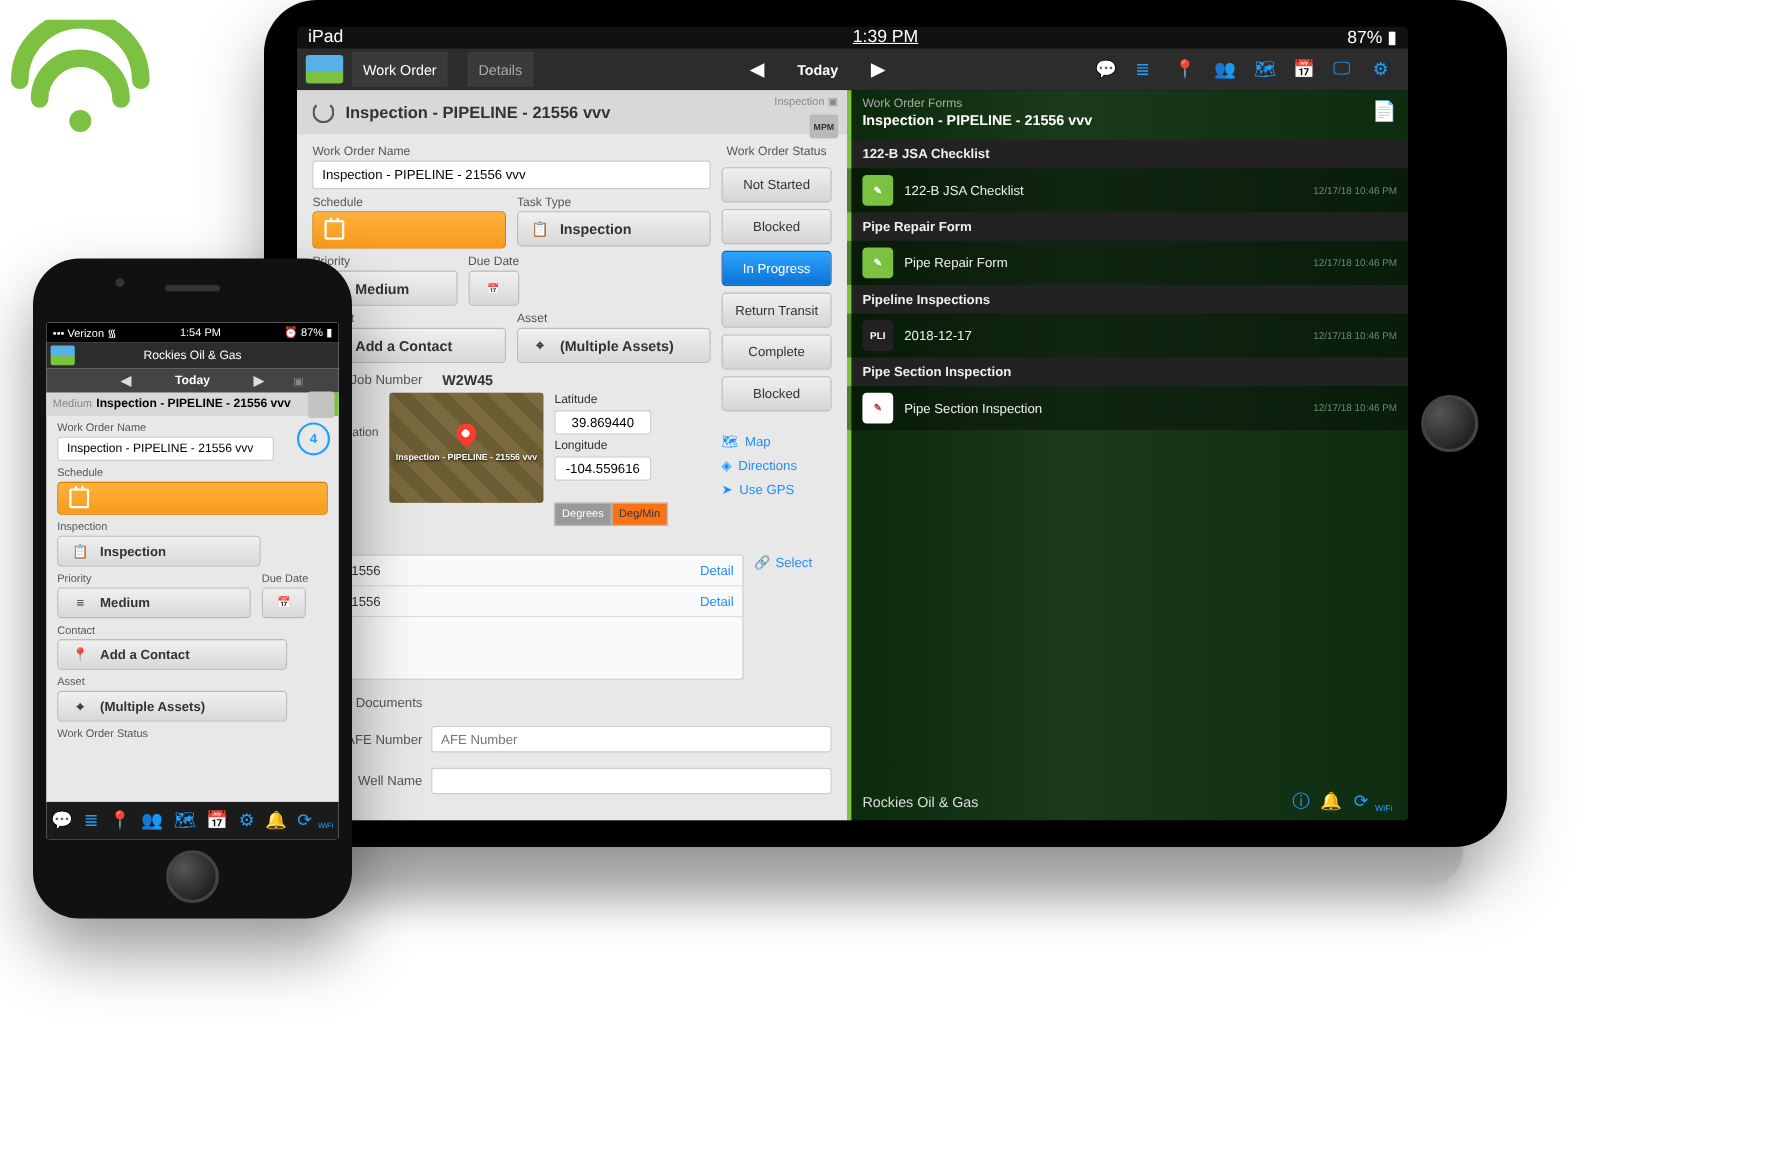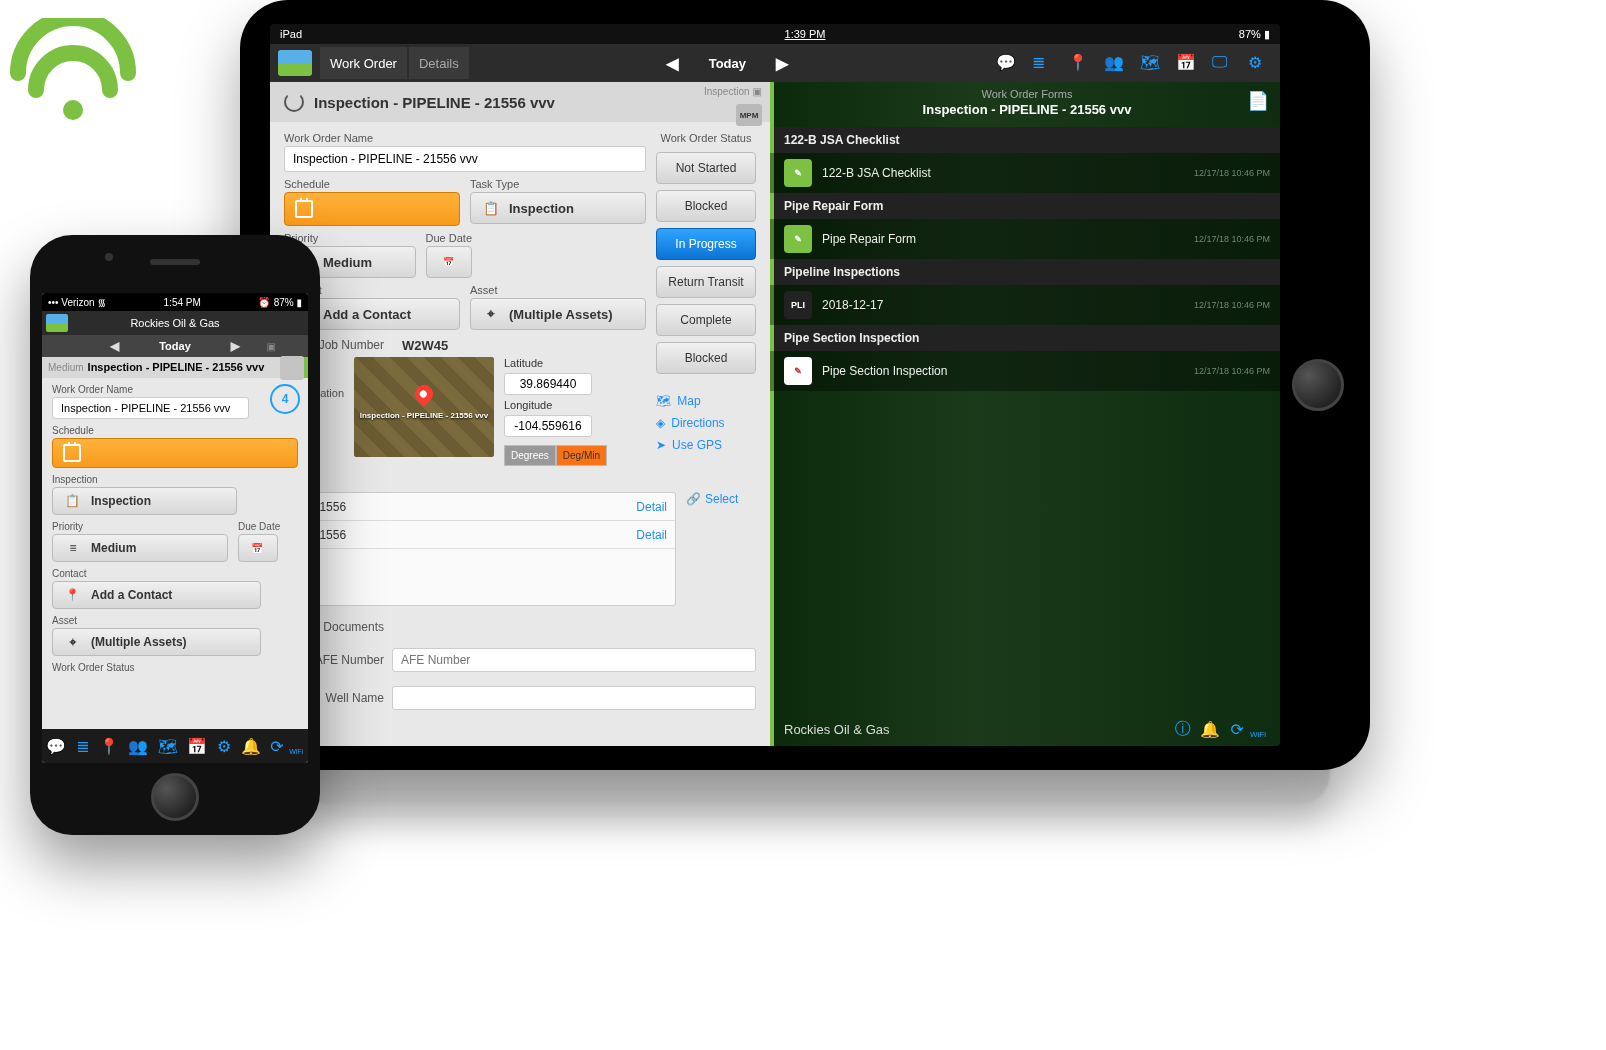--- a/index.html
+++ b/index.html
@@ -12,27 +12,27 @@
   box-shadow: 0 30px 60px rgba(0,0,0,.35);
 }
 .ipad .home-btn {
   position: absolute; right: 26px; top: 50%; transform: translateY(-50%);
   width: 52px; height: 52px; border: 3px solid #444; border-radius: 50%;
   background: radial-gradient(circle at 30% 30%, #555, #111);
 }
 .ipad-screen { width: 100%; height: 100%; background: #000; border-radius: 4px; overflow: hidden; display: flex; flex-direction: column; }
 
 
-.ipad-status { height: 20px; background: #111; color: #fff; font-size: 11px; display: flex; align-items: center; padding: 0 10px; justify-content: space-between; }
+.ipad-status { height: 20px; background: #111; color: #fff; font-size: 16px; display: flex; align-items: center; padding: 0 10px; justify-content: space-between; }
 .ipad-status .center { position: absolute; left: 50%; transform: translateX(-50%); text-decoration: underline; }
 
 
 .ipad-chrome { height: 38px; background: #2c2c2c; display: flex; align-items: center; color: #fff; font-size: 13px; }
 .ipad-chrome .logo { width: 34px; height: 26px; background: linear-gradient(#58b0e8,#58b0e8 55%, #7cc142 55%); border-radius: 3px; margin: 0 8px; }
-.breadcrumb-seg { padding: 16px 10px; height: 26px; display: flex; align-items: center; background: #3a3a3a; margin-right: 2px; }
+.breadcrumb-seg { padding: 16px 10px; height: 26px; display: flex; align-items: center; background: #3a3a3a; margin-right: 18px; }
 .breadcrumb-seg.light { color: #aaa; }
 .ipad-chrome .center-nav { flex: 1; display: flex; align-items: center; justify-content: center; gap: 30px; font-weight: 600; }
 .ipad-chrome .arrow { color: #fff; font-size: 16px; cursor: pointer; }
 .ipad-chrome .icons-right { display: flex; gap: 16px; padding: 0 12px; }
 .ipad-chrome .icons-right svg, .ipad-chrome .icons-right span.ic { width: 20px; height: 20px; color: #1fa0ff; }
 
 
 .ipad-body { flex: 1; display: flex; min-height: 0; }
 .ipad-left { width: 500px; background: #e8e8e8; display: flex; flex-direction: column; font-size: 12px; color: #333; overflow: hidden; }
 .ipad-right { flex: 1; background: linear-gradient(90deg,#0b2a0b,#1a3a1a 40%,#0e2c10); color: #eee; display: flex; flex-direction: column; position: relative; }
@@ -72,42 +72,42 @@
 .map-area { display:flex; gap:10px; align-items:flex-start; margin-top:4px; }
 .loc-label { width:60px; font-size:11px; color:#555; text-align:right; padding-top:30px; }
 .map-img { width: 140px; height: 100px; background: #7a6a3d; border-radius:3px; position:relative; overflow:hidden; }
 .map-img::before { content:""; position:absolute; inset:0; background: repeating-linear-gradient(45deg,#6b5c33 0 12px,#7a6a3d 12px 24px); }
 .map-pin { position:absolute; left:50%; top:28px; transform:translateX(-50%); }
 .map-pin .pin { width:18px;height:18px;background:#ff3b30;border-radius:50% 50% 50% 0; transform:rotate(-45deg); display:block; }
 .map-pin .pin::after{content:"";position:absolute;left:5px;top:5px;width:7px;height:7px;background:#fff;border-radius:50%;}
 .map-caption { position:absolute; left:0; right:0; top:54px; text-align:center; color:#fff; font-size:8px; font-weight:600; text-shadow:0 1px 2px #000; }
 .coord-stack { display:flex; flex-direction:column; gap:4px; font-size:11px; }
 .coord-input { width:88px; height:22px; border:1px solid #ccc; border-radius:3px; text-align:center; font-size:12px; }
-.deg-toggle { display:flex; margin-top:4px; }
+.deg-toggle { display:flex; margin-top:16px; }
 .deg-toggle div { font-size:10px; padding:4px 6px; border:1px solid #bbb; background:#f97316; cursor:pointer; }
 .deg-toggle div.on { background:#999; color:#fff; }
 
 .map-links { display:flex; flex-direction:column; gap:8px; font-size:12px; }
 .map-links a { color:#1f8eff; text-decoration:none; display:flex; align-items:center; gap:6px; cursor:pointer; }
 
 
 .asset-box { border:1px solid #ccc; background:#fafafa; border-radius:3px; margin-top:6px; }
 .asset-row { display:flex; align-items:center; height:28px; padding:0 8px; border-bottom:1px solid #ddd; font-size:12px; }
 .asset-row .x { color:#aaa; margin-right:8px; cursor:pointer; font-size:14px; }
 .asset-row .detail { margin-left:auto; color:#1f8eff; cursor:pointer; }
 .asset-row.empty { height: 56px; border-bottom:none; }
 .select-link { color:#1f8eff; font-size:12px; display:flex; align-items:center; gap:4px; cursor:pointer; }
 
 
 .jd-row { display:flex; align-items:center; gap:8px; margin-top:6px; }
 .jd-row .jd-label { width:100px; text-align:right; font-size:12px; color:#555; }
 .jd-row input { flex:1; height:24px; border:1px solid #ccc; border-radius:3px; padding:0 8px; font-size:12px; }
 
 
-.forms-header { padding: 6px 10px 10px 14px; font-size:11px; color:#aaa;text-align:center; }
+.forms-header { padding: 6px 10px 10px 14px; font-size:11px; color:#aaa; }
 .forms-title { color:#fff; font-size:13px; font-weight:700; margin-top:2px; }
 .forms-add { position:absolute; right:10px; top:8px; color:#1fa0ff; font-size:18px; }
 .form-section-hdr { background:#222; padding:6px 14px; font-size:12px; font-weight:600; }
 .form-item { display:flex; align-items:center; gap:10px; padding:6px 14px; background:rgba(0,0,0,.35); font-size:12px; position:relative; }
 .form-item .right-stamp { position:absolute; right:10px; font-size:9px; color:#6d8a6d; }
 .form-thumb { width:28px; height:28px; border-radius:4px; display:flex; align-items:center; justify-content:center; font-size:9px; font-weight:700; }
 .thumb-green { background:#7cc142; color:#fff; }
 .thumb-white { background:#fff; color:#c33b3b; }
 .ipad-footer { height:34px; display:flex; align-items:center; padding:0 14px; font-size:13px; color:#dcdcdc; gap:10px; }
 .ipad-footer .spacer { flex:1; }

